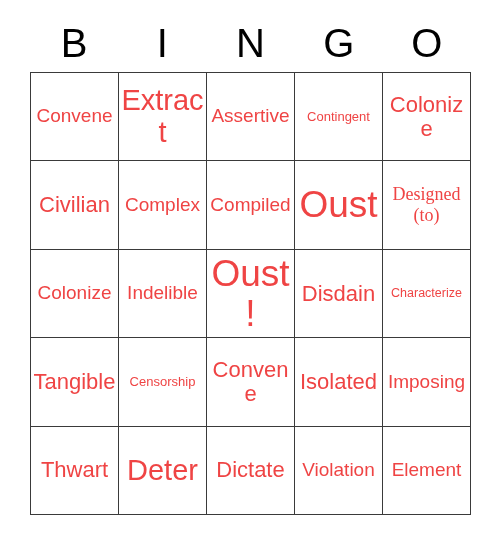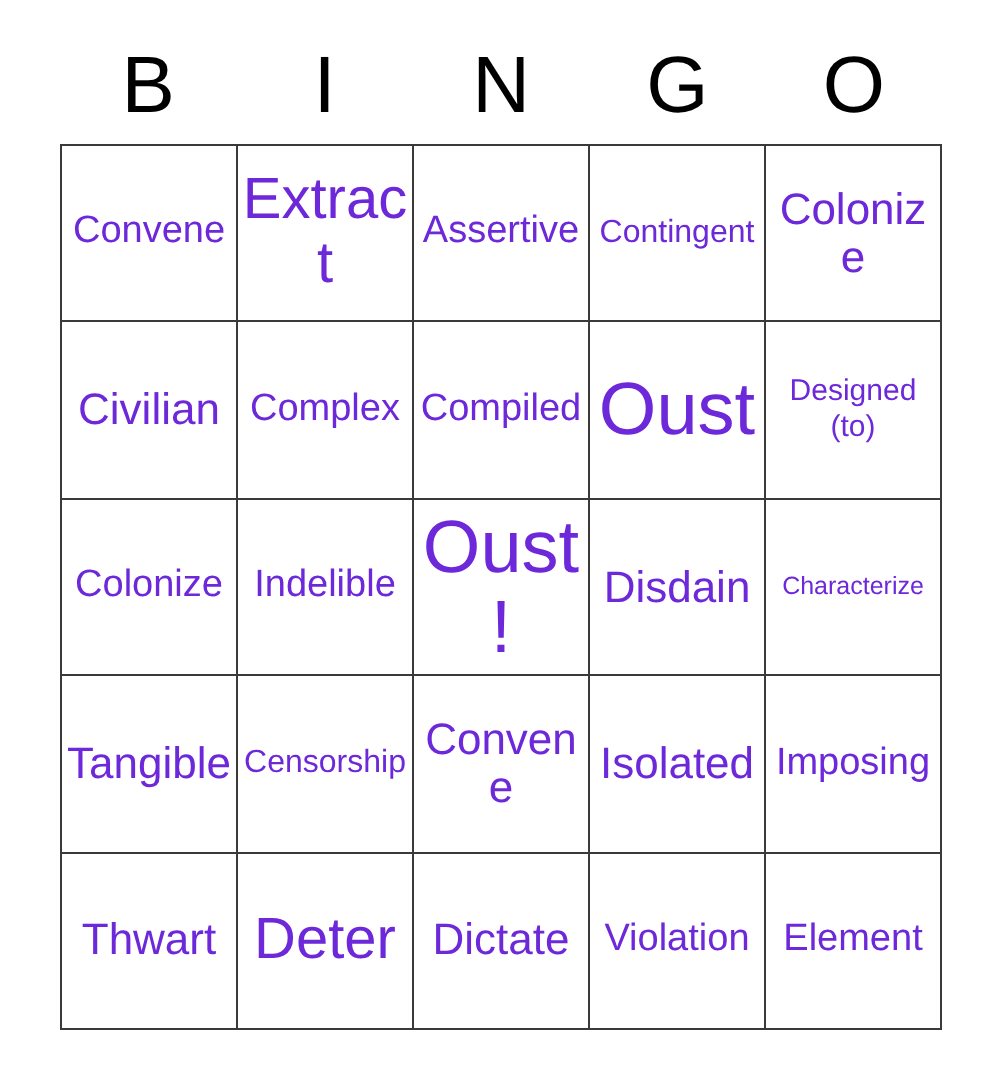--- a/index.html
+++ b/index.html
@@ -70,32 +70,32 @@
     align-items: center;
     justify-content: center;
     text-align: center;
     padding: 1px 2px;
     overflow: hidden;
     background: #ffffff;
   }
   .cell-text {
     display: block;
     line-height: 1.08;
-    color: #6d28d9;
+    color: #ef4444;
     word-break: break-word;
   }
 
   
   .sz-xl  .cell-text { font-size: 37px; }
   .sz-lg  .cell-text { font-size: 29px; }
   .sz-md  .cell-text { font-size: 22px; }
   .sz-sm  .cell-text { font-size: 19px; }
-  .sz-xs  .cell-text { font-size: 16px; }
+  .sz-xs  .cell-text { font-size: 13px; }
   .sz-xxs .cell-text { font-size: 12.5px; }
-  .sz-two-line .cell-text { font-size: 15px; line-height: 1.18; }
+  .sz-two-line .cell-text { font-size: 18px; line-height: 1.18; font-family: Liberation Serif, serif; }
 </style>
 </head>
 <body>
 
 <div id="card">
 
   <div id="header-row">
     <div class="header-letter">B</div>
     <div class="header-letter">I</div>
     <div class="header-letter">N</div>

